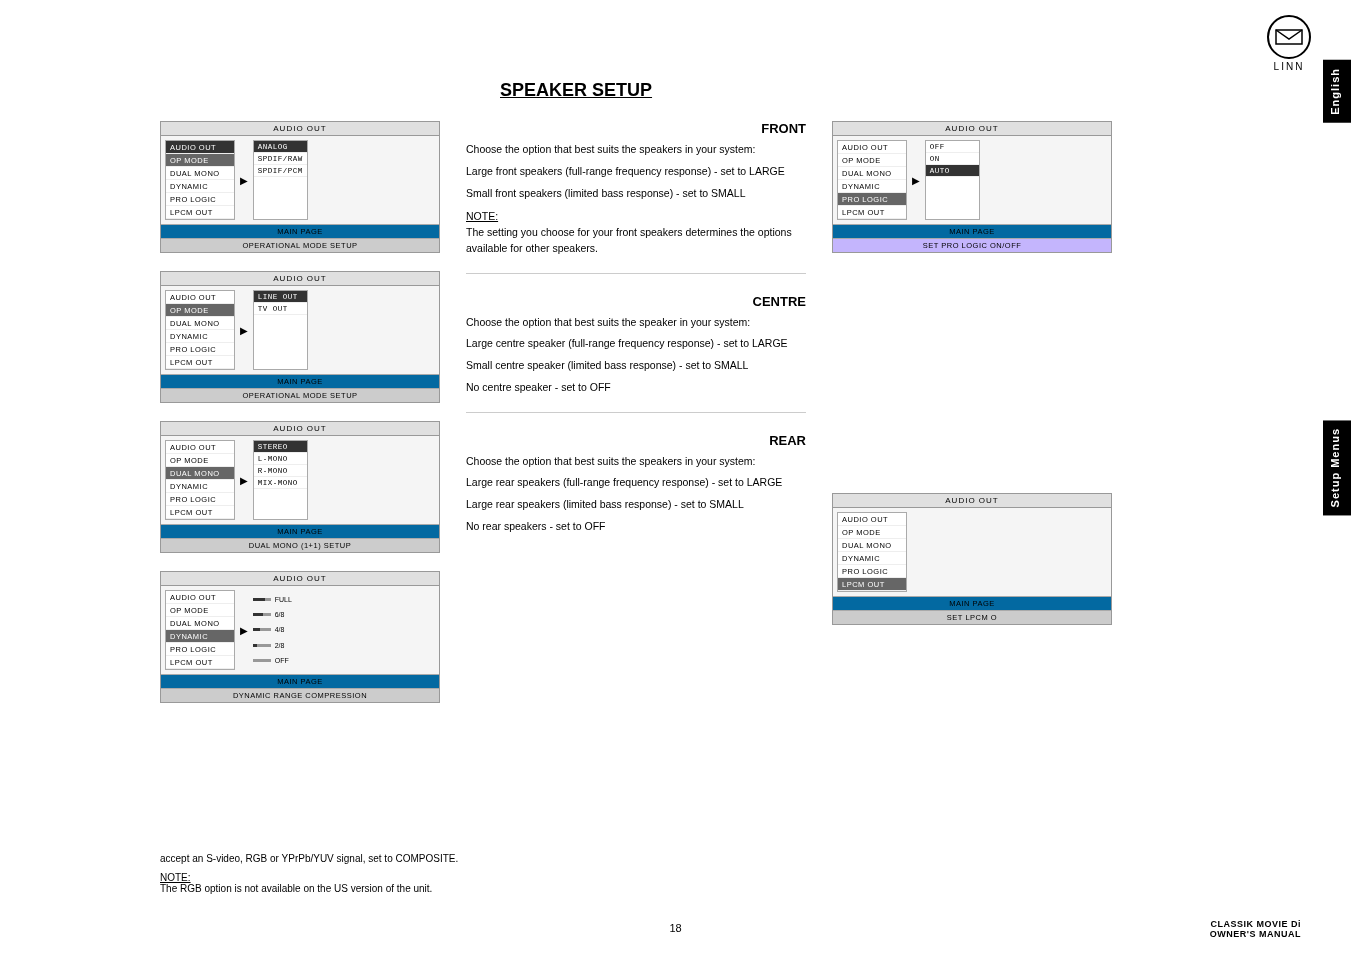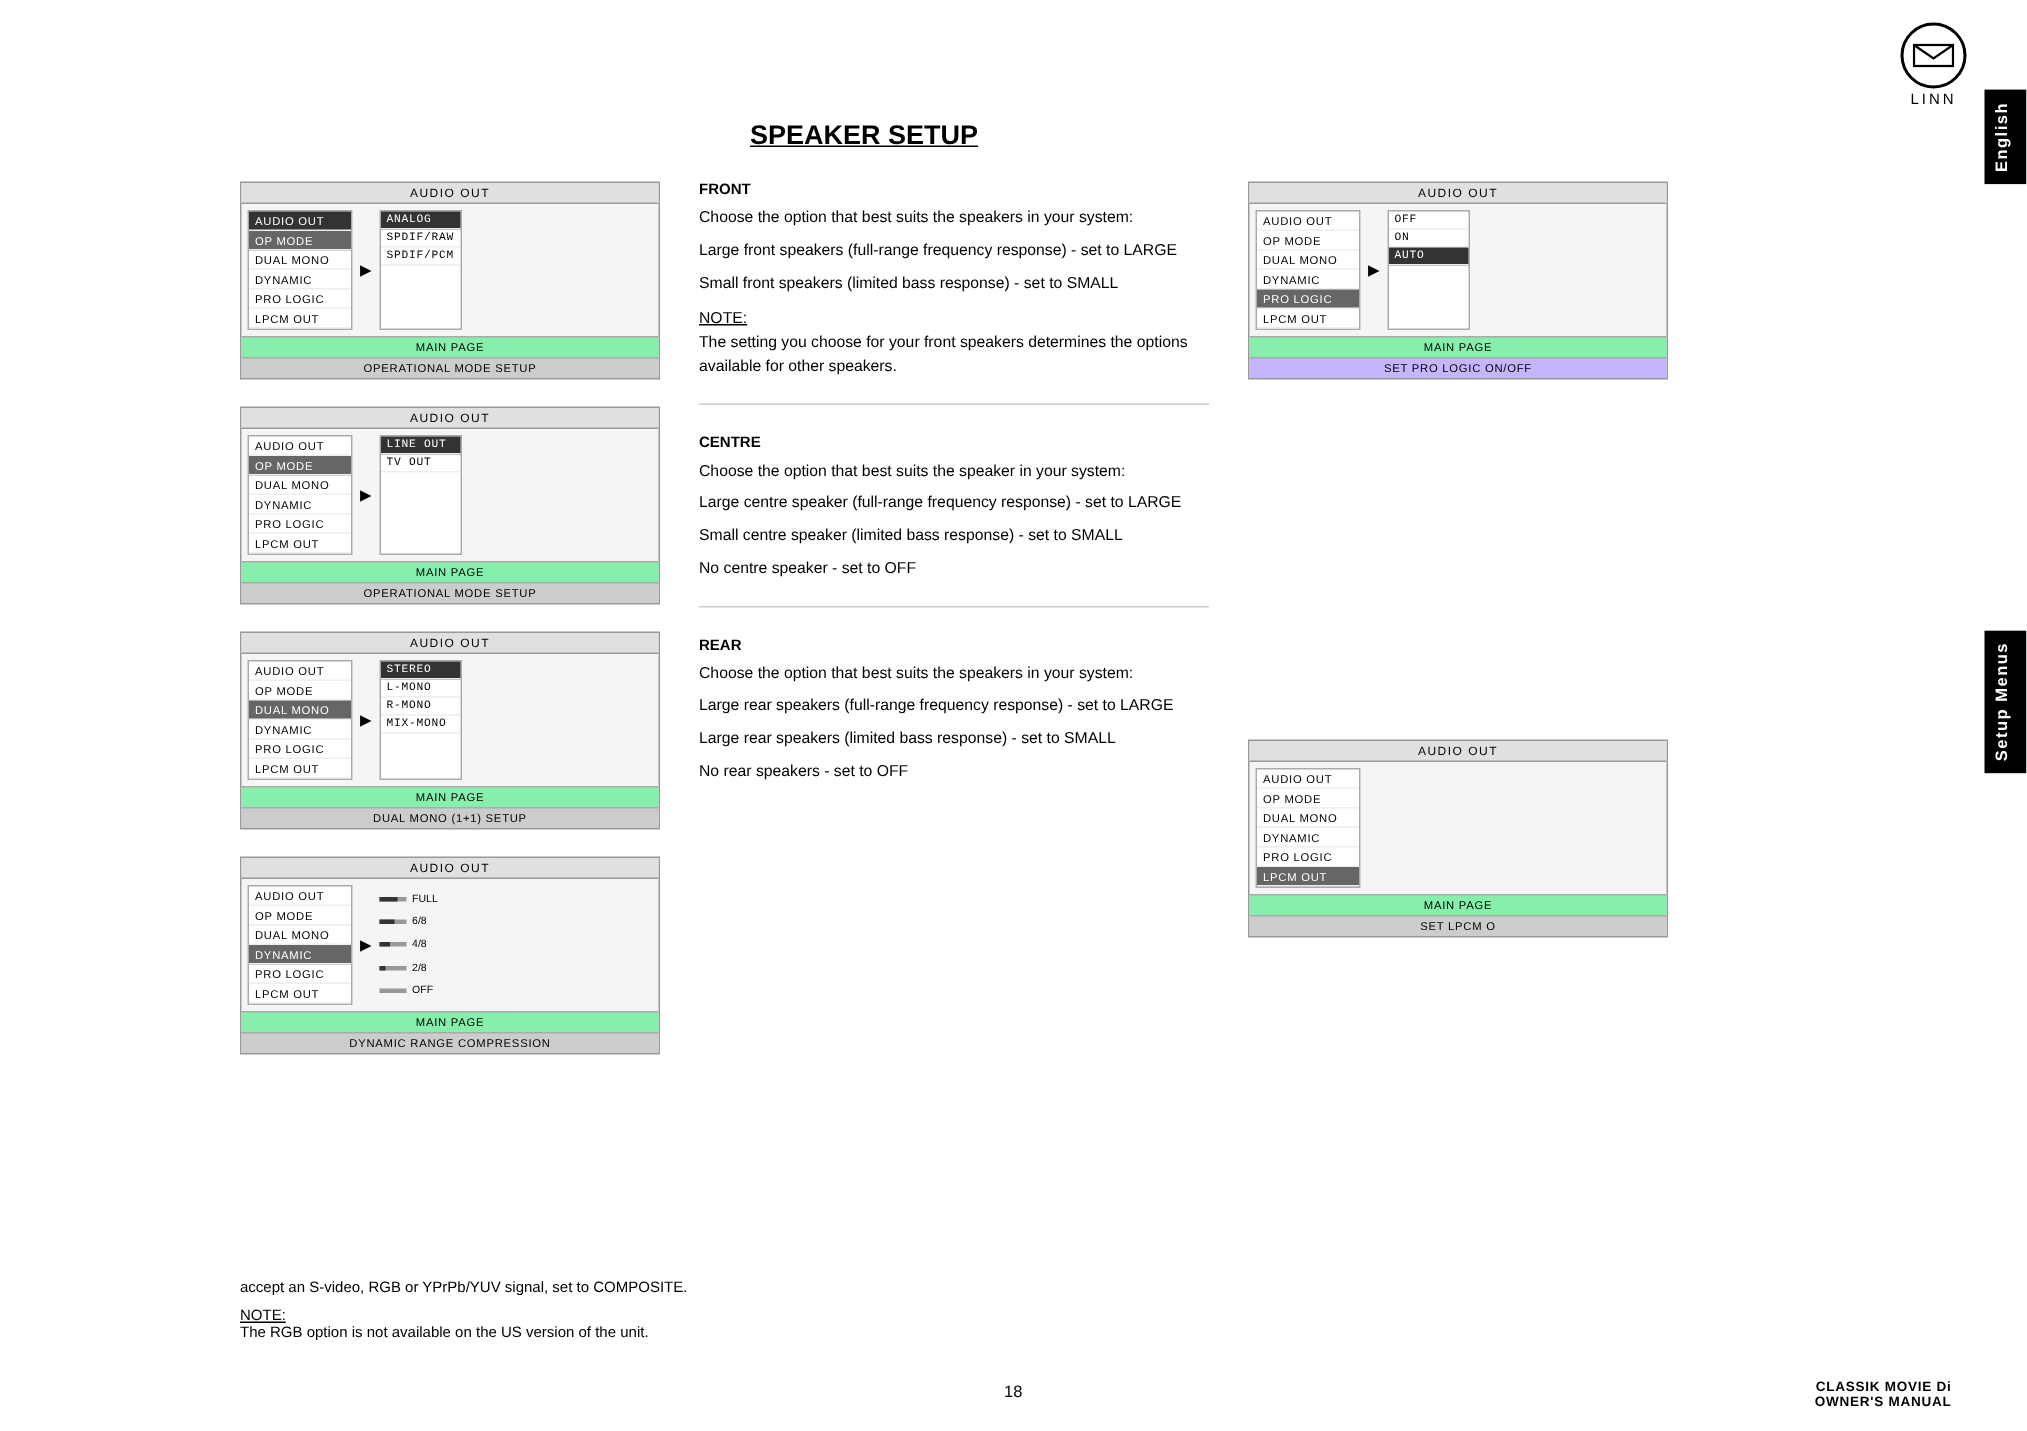--- a/index.html
+++ b/index.html
@@ -162,34 +162,35 @@
       border-bottom: 1px solid #eee;
       font-size: 7.5px;
       letter-spacing: 0.5px;
       white-space: nowrap;
     }
     .diagram-submenu-item.highlighted {
       background: #333;
       color: #fff;
     }
     .diagram-footer {
-      background: #86efac;
+      background: #0369a1;
       padding: 2px 4px;
       font-size: 7.5px;
       text-align: center;
       border-top: 1px solid #aaa;
       letter-spacing: 0.5px;
     }
 
     
     .section-heading {
-      font-size: 10px;
+      font-size: 13px;
       font-weight: bold;
       margin-bottom: 6px;
       margin-top: 20px;
+      text-align: right;
     }
     .section-heading:first-child {
       margin-top: 0;
     }
     .section-text {
       font-size: 10.5px;
       line-height: 1.5;
       margin-bottom: 6px;
     }
     .section-note {

